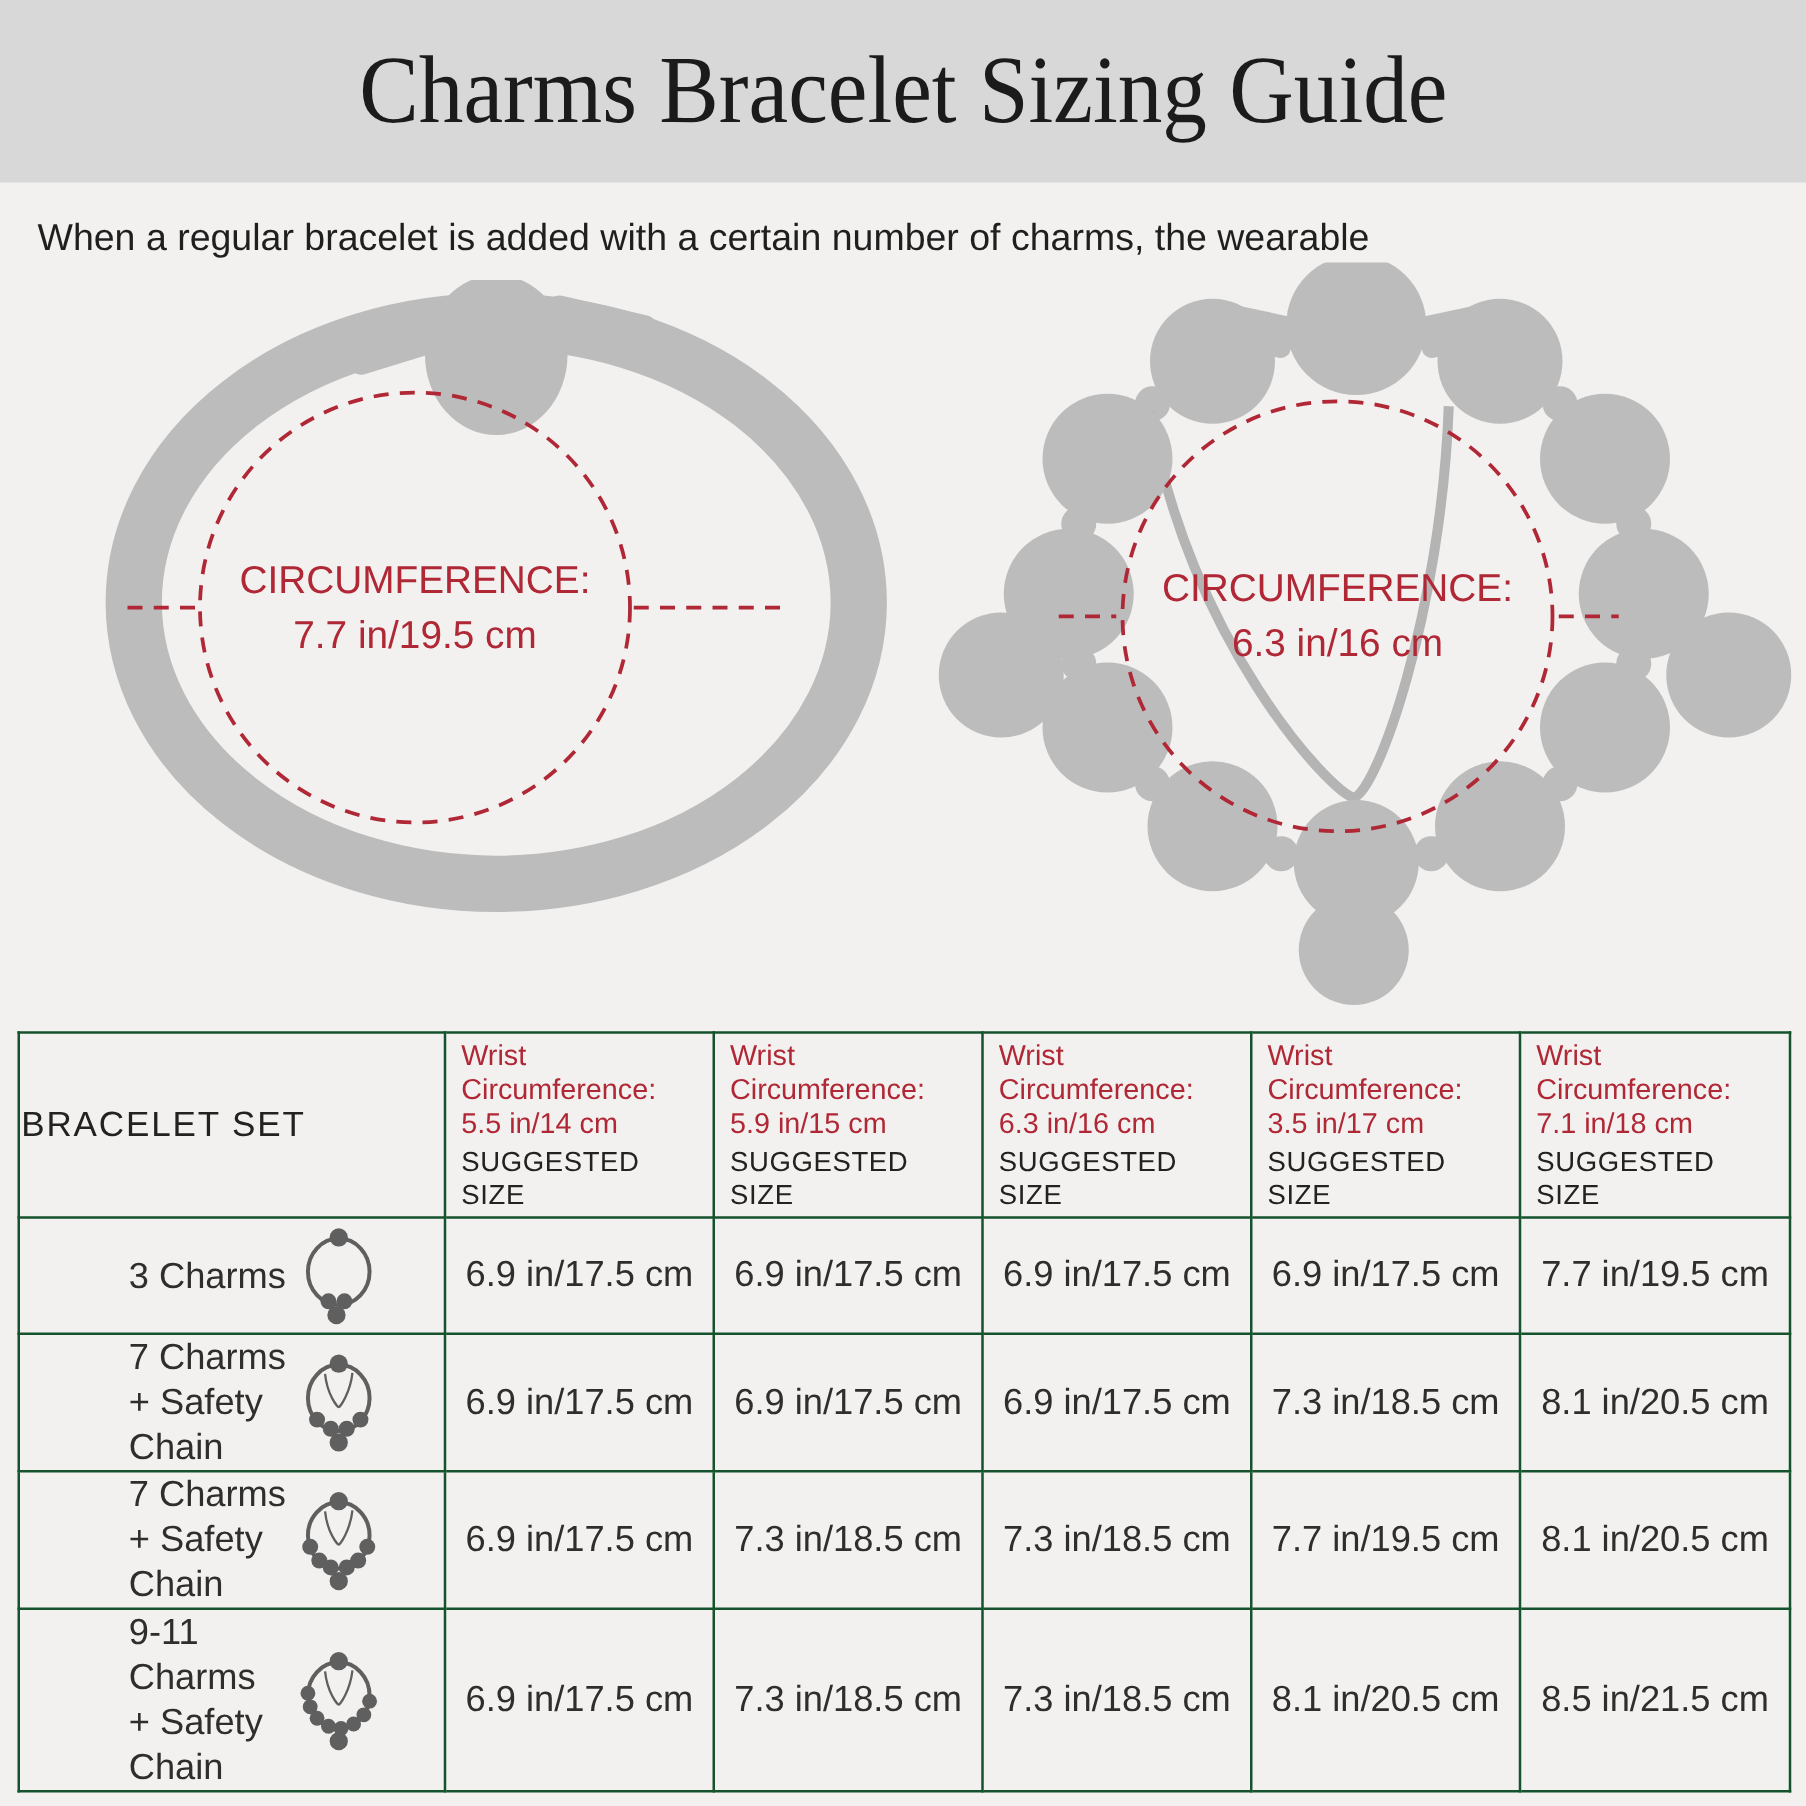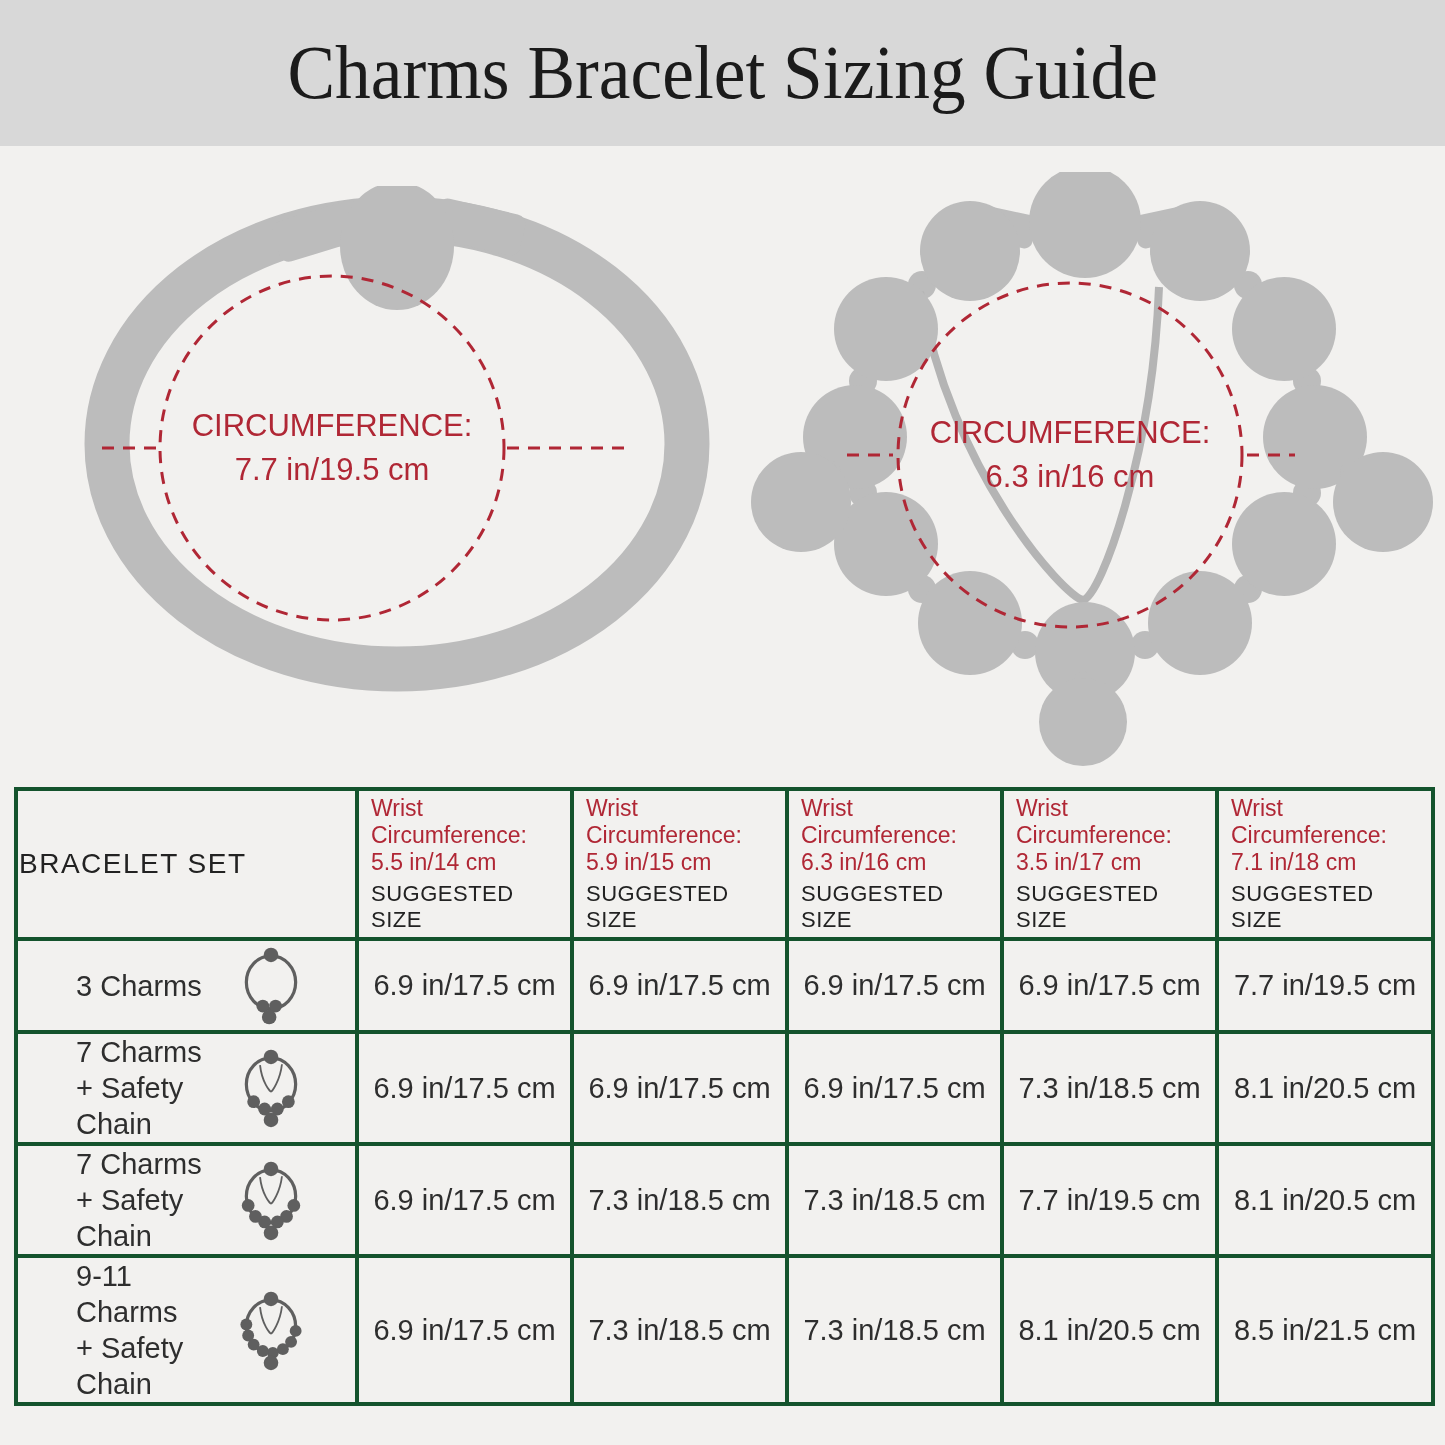--- a/index.html
+++ b/index.html
@@ -32,46 +32,47 @@
   .gray-stroke{fill:none;stroke:#bcbcbc;}
   .chain-stroke{fill:none;stroke:#b4b4b4;stroke-width:8;}
   .red-dash{fill:none;stroke:#b02735;stroke-width:3;stroke-dasharray:12 9;}
   .red-text{fill:#b02735;font-family:"Liberation Sans",sans-serif;font-size:31px;font-weight:400;text-anchor:middle;}
 
   table.sizing{
     border-collapse:collapse;table-layout:fixed;
     width:1417px;margin:5px 14px 0 14px;
     background:#f2f1ef;
   }
-  table.sizing th, table.sizing td{border:4px solid #14532d;overflow:visible;margin-top:28px;}
+  table.sizing th, table.sizing td{border:2px solid #14532d;overflow:visible;margin-top:28px;}
   tr.header-row{height:95px;}
   tr.data-row{height:93px;}
   th.set-header{
     font-size:28px;font-weight:400;color:#222;text-align:left;letter-spacing:1.5px;
   }
   th.wc-head{padding:4px 6px 4px 12px;text-align:left;vertical-align:middle;font-weight:400;}
   .wc-title,.wc-value{color:#b02735;font-size:23px;line-height:27px;}
   .wc-sub{color:#222;font-size:22px;margin-top:5px;letter-spacing:0.5px;}
   td.set-cell{padding:0;}
   .set-flex{display:flex;align-items:center;height:100%;}
-  .set-label{flex:1;padding-left:58px;font-size:29px;line-height:36px;color:#2e2e2e;}
+  .set-label{flex:1;padding-left:87px;font-size:29px;line-height:36px;color:#2e2e2e;}
   .set-icon{width:84px;height:84px;margin-right:42px;flex:0 0 auto;}
   td.size-cell{text-align:center;font-size:29px;color:#2e2e2e;font-weight:300;}
   .iring{fill:none;stroke:#5f5f5f;stroke-width:3.5;}
   .idot{fill:#5f5f5f;}
   .ichain{fill:none;stroke:#5f5f5f;stroke-width:2;}
 </style>
 </head>
 <body>
 
 <div class="title-band">
   <h1 class="page-title">Charms Bracelet Sizing Guide</h1>
 </div>
 
 <div class="intro">
+  <div>When a regular bracelet is added with a certain number of charms, the wearable</div>
 </div>
 
 <div class="figures">
 
   <svg class="fig left" width="660" height="596" viewBox="0 0 660 596">
     <g>
       <ellipse class="gray-stroke" cx="335" cy="258" rx="290" ry="225" stroke-width="45"></ellipse>
       <rect class="gray" x="212" y="24" width="90" height="42" rx="10" transform="rotate(-17 257 45)"></rect>
       <rect class="gray" x="372" y="20" width="90" height="42" rx="10" transform="rotate(13 417 41)"></rect>
       <ellipse class="gray" cx="335" cy="60" rx="57" ry="64"></ellipse>

